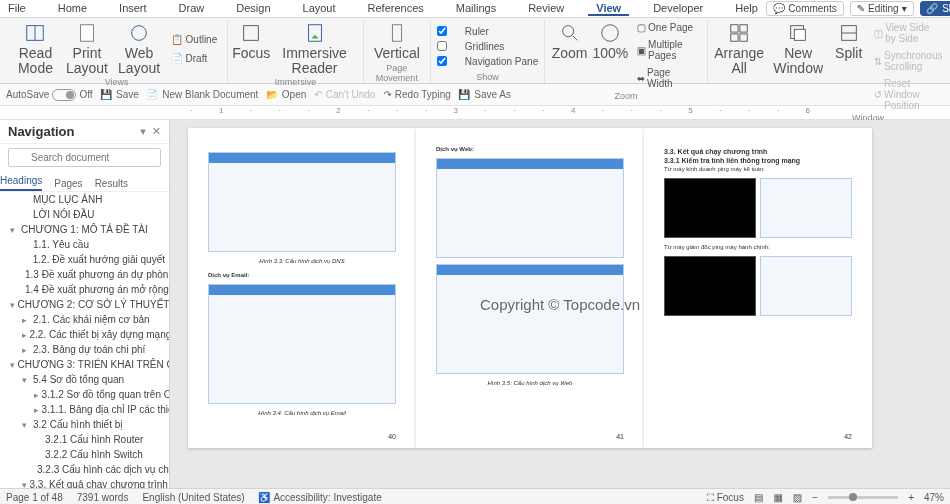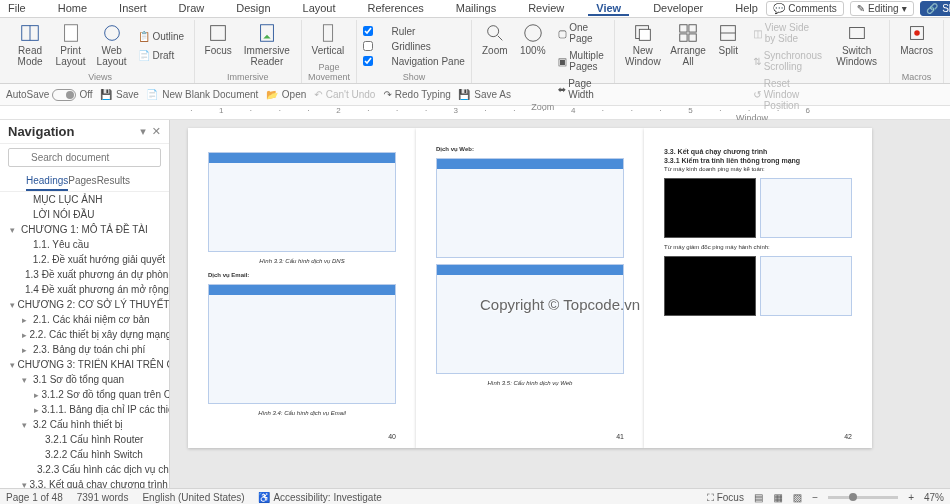--- a/index.html
+++ b/index.html
@@ -15,39 +15,39 @@
 .logo .accent { color: #d21; }
 
 .ribbon { height: 66px; background: #f5f5f5; border-bottom: 1px solid #d4d4d4; display: flex; padding: 2px 6px 0; font-size: 10px; color: #555; }
 .ribbon-group { border-right: 1px solid #e1e1e1; padding: 0 6px; display: flex; flex-direction: column; }
 .ribbon-group .row { display: flex; gap: 4px; flex: 1; }
 .ribbon-group .label { text-align: center; font-size: 9px; color: #888; padding-bottom: 1px; }
 .ribbon-btn { display: flex; flex-direction: column; align-items: center; justify-content: flex-start; padding: 2px 4px; min-width: 34px; gap: 2px; }
 .ribbon-btn.small { min-width: auto; font-size: 10px; flex-direction: row; }
 .ribbon-btn .icon { width: 18px; height: 18px; display: inline-block; }
 .ribbon-btn.large .icon { width: 22px; height: 22px; }
-.ribbon-btn .txt { font-size: 10px; line-height: 1.05; text-align: center; }
+.ribbon-btn .txt { font-size: 14px; line-height: 1.05; text-align: center; }
 .checkbox-row { display: flex; align-items: center; gap: 18px; font-size: 10px; white-space: nowrap; height: 13px; }
 .checkbox-row input { width: 10px; height: 10px; }
 .side-col { display: flex; flex-direction: column; gap: 0; }
 
 .quickbar { height: 22px; background: #fafafa; border-bottom: 1px solid #e1e1e1; display: flex; align-items: center; gap: 8px; padding: 0 6px; font-size: 10px; color: #666; }
 .quickbar .qitem { display: flex; align-items: center; gap: 3px; }
 .quickbar .disabled { color: #bbb; }
 
 .ruler { height: 14px; background: #fff; border-bottom: 1px solid #e1e1e1; font-size: 8px; color: #888; padding-left: 190px; letter-spacing: 12px; }
 
 .workspace { display: flex; height: 368px; }
 .navpane { width: 170px; border-right: 1px solid #d4d4d4; background: #fff; display: flex; flex-direction: column; }
 .navpane-header { display: flex; align-items: center; justify-content: space-between; padding: 4px 8px; border-bottom: 1px solid #eee; }
 .navpane-header .title { font-size: 13px; font-weight: 600; color: #333; }
 .navpane-header .ctrls { display: flex; gap: 6px; color: #888; font-size: 11px; }
 .navsearch { margin: 4px 8px; }
 .navsearch input { width: 100%; padding: 3px 22px; font-size: 10px; border: 1px solid #ccc; border-radius: 2px; }
-.navtabs { display: flex; padding: 4px 26px 0; border-bottom: 1px solid #eee; font-size: 10px; color: #666; }
+.navtabs { display: flex; gap: 12px; padding: 4px 0 0; border-bottom: 1px solid #eee; font-size: 10px; color: #666; align-items: center; }
 .navtabs span.active { color: #2b579a; border-bottom: 2px solid #2b579a; padding-bottom: 3px; }
 .navlist { flex: 1; overflow: hidden; font-size: 10px; color: #444; }
 .navlist .item { padding: 2px 4px 2px var(--ind, 10px); white-space: nowrap; overflow: hidden; text-overflow: ellipsis; display: flex; align-items: center; gap: 3px; }
 .navlist .item .caret { width: 8px; display: inline-block; color: #888; font-size: 9px; }
 
 .docarea { flex: 1; background: #e8e8e8; overflow: hidden; position: relative; display: flex; padding: 8px 18px; }
 .page { background: #fff; width: 228px; height: 320px; box-shadow: 0 1px 3px rgba(0,0,0,.2); position: relative; padding: 18px 20px; font-size: 6px; color: #333; }
 .page .figcap { text-align: center; font-style: italic; margin: 4px 0 8px; font-size: 6px; }
 .page .shot { width: 100%; border: 1px solid #b8ccea; background: #f3f7fc; height: 100px; margin: 6px 0; position: relative; }
 .page .shot .bar { height: 10px; background: #4a8cd8; }
@@ -208,38 +208,38 @@
         <div class="ribbon-btn small">⬌ <span>Page Width</span></div>
       </div>
     </div>
     <div class="label">Zoom</div>
   </div>
   <div class="ribbon-group">
     <div class="row">
       <div class="ribbon-btn large">
           <span class="icon">
             <svg viewBox="0 0 24 24">
-              <rect x="4" y="4" width="14" height="14" fill="none" stroke="#555"></rect>
-              <rect x="8" y="8" width="12" height="12" fill="#fff" stroke="#555"></rect>
-            </svg>
-          </span>
-          <span class="txt">New
-Window</span>
-        </div>
-      <div class="ribbon-btn large">
-          <span class="icon">
-            <svg viewBox="0 0 24 24">
               <rect x="3" y="3" width="8" height="8" fill="none" stroke="#555"></rect>
               <rect x="13" y="3" width="8" height="8" fill="none" stroke="#555"></rect>
               <rect x="3" y="13" width="8" height="8" fill="none" stroke="#555"></rect>
               <rect x="13" y="13" width="8" height="8" fill="none" stroke="#555"></rect>
             </svg>
           </span>
           <span class="txt">Arrange
 All</span>
+        </div>
+      <div class="ribbon-btn large">
+          <span class="icon">
+            <svg viewBox="0 0 24 24">
+              <rect x="4" y="4" width="14" height="14" fill="none" stroke="#555"></rect>
+              <rect x="8" y="8" width="12" height="12" fill="#fff" stroke="#555"></rect>
+            </svg>
+          </span>
+          <span class="txt">New
+Window</span>
         </div>
       <div class="ribbon-btn large">
           <span class="icon">
             <svg viewBox="0 0 24 24">
               <rect x="4" y="4" width="16" height="16" fill="none" stroke="#555"></rect>
               <line x1="4" y1="12" x2="20" y2="12" stroke="#555"></line>
             </svg>
           </span>
           <span class="txt">Split</span>
         </div>
@@ -354,21 +354,21 @@
         <div class="item" style="--ind: 22px;">
           <span class="caret">▸</span>
           <span>2.3. Bảng dự toán chi phí</span>
         </div>
         <div class="item" style="--ind: 10px;">
           <span class="caret">▾</span>
           <span>CHƯƠNG 3: TRIỂN KHAI TRÊN CISCO P...</span>
         </div>
         <div class="item" style="--ind: 22px;">
           <span class="caret">▾</span>
-          <span>3.1 Sơ đồ tổng quan</span>
+          <span>5.4 Sơ đồ tổng quan</span>
         </div>
         <div class="item" style="--ind: 34px;">
           <span class="caret">▸</span>
           <span>3.1.2 Sơ đồ tổng quan trên Cisco...</span>
         </div>
         <div class="item" style="--ind: 34px;">
           <span class="caret">▸</span>
           <span>3.1.1. Bảng địa chỉ IP các thiết bị</span>
         </div>
         <div class="item" style="--ind: 22px;">

